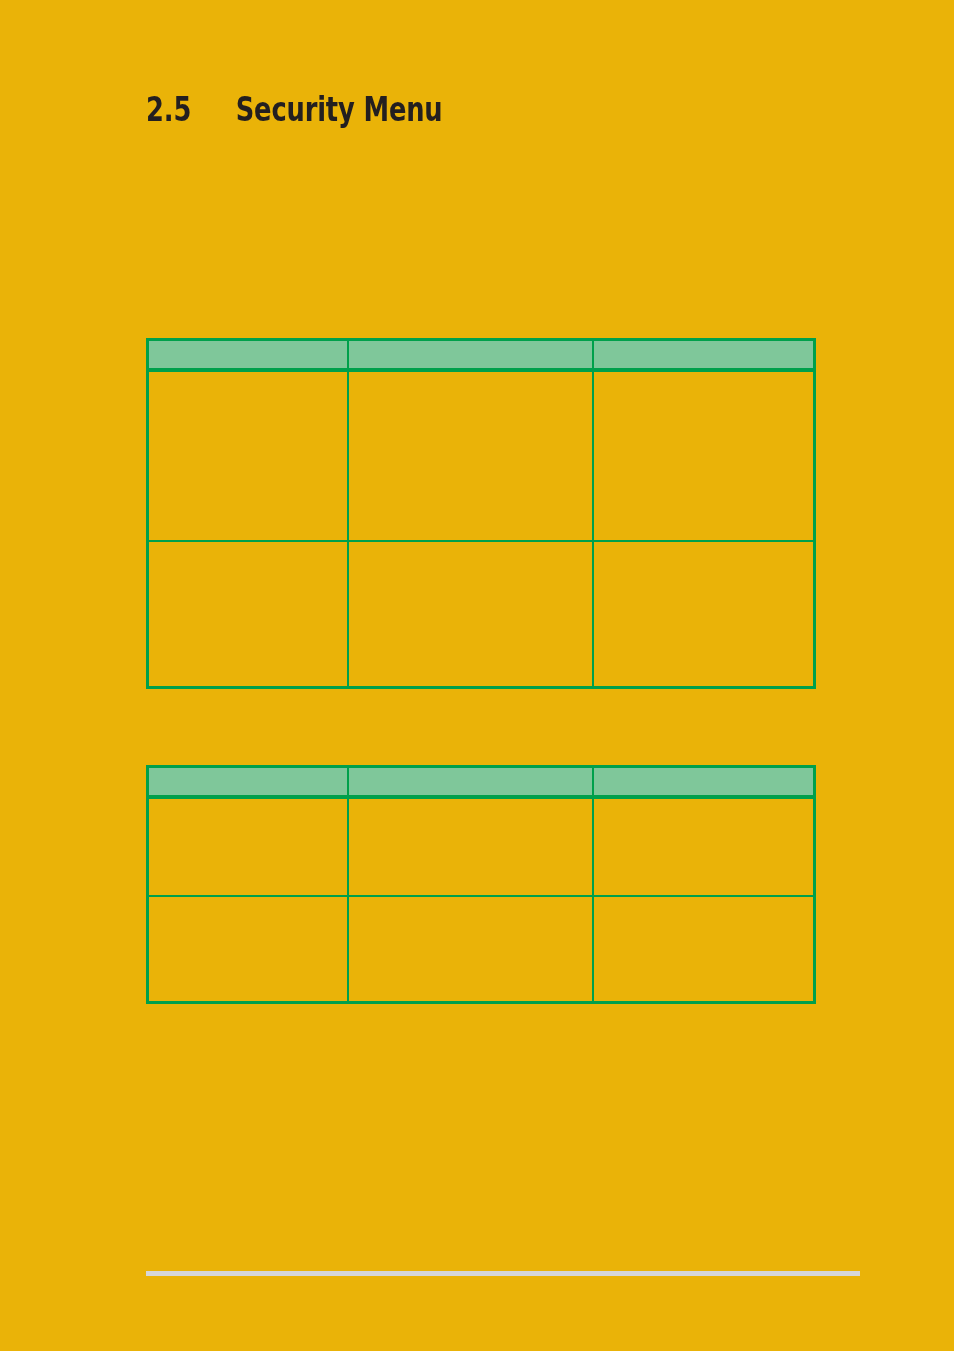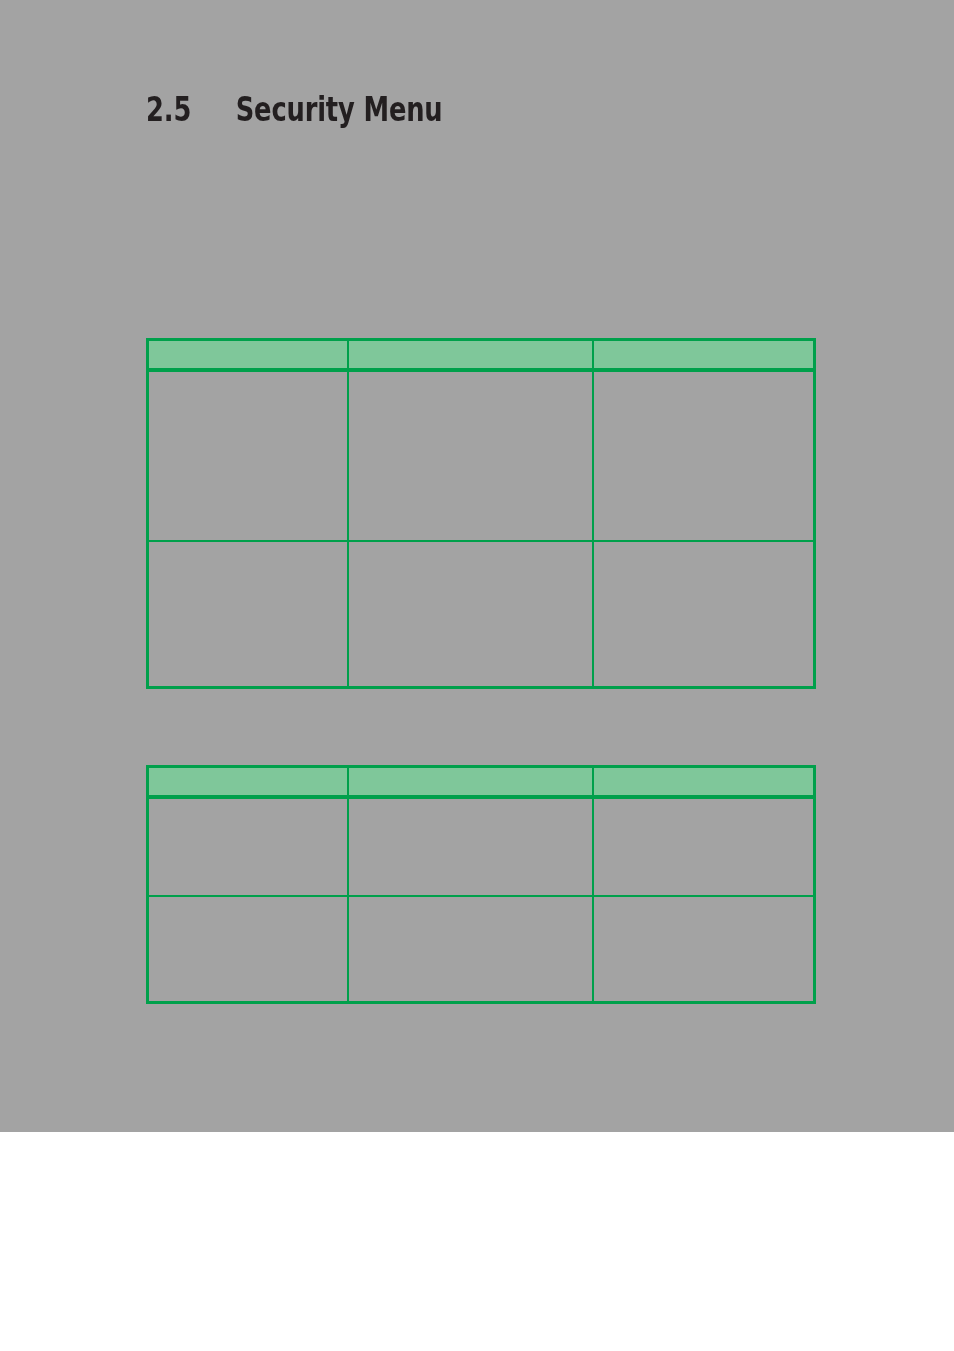--- a/index.html
+++ b/index.html
@@ -4,22 +4,22 @@
 <style>
   html, body {
     margin: 0;
     padding: 0;
     background: #ffffff;
   }
 
   .page {
     position: relative;
     width: 954px;
-    height: 1132px;
-    background: #a3a3a3;
+    height: 1351px;
+    background: #eab308;
     overflow: hidden;
     font-family: "Liberation Sans", sans-serif;
     -webkit-font-smoothing: antialiased;
   }
 
   
   .section-heading {
     position: absolute;
     left: 146px;
     top: 90px;

